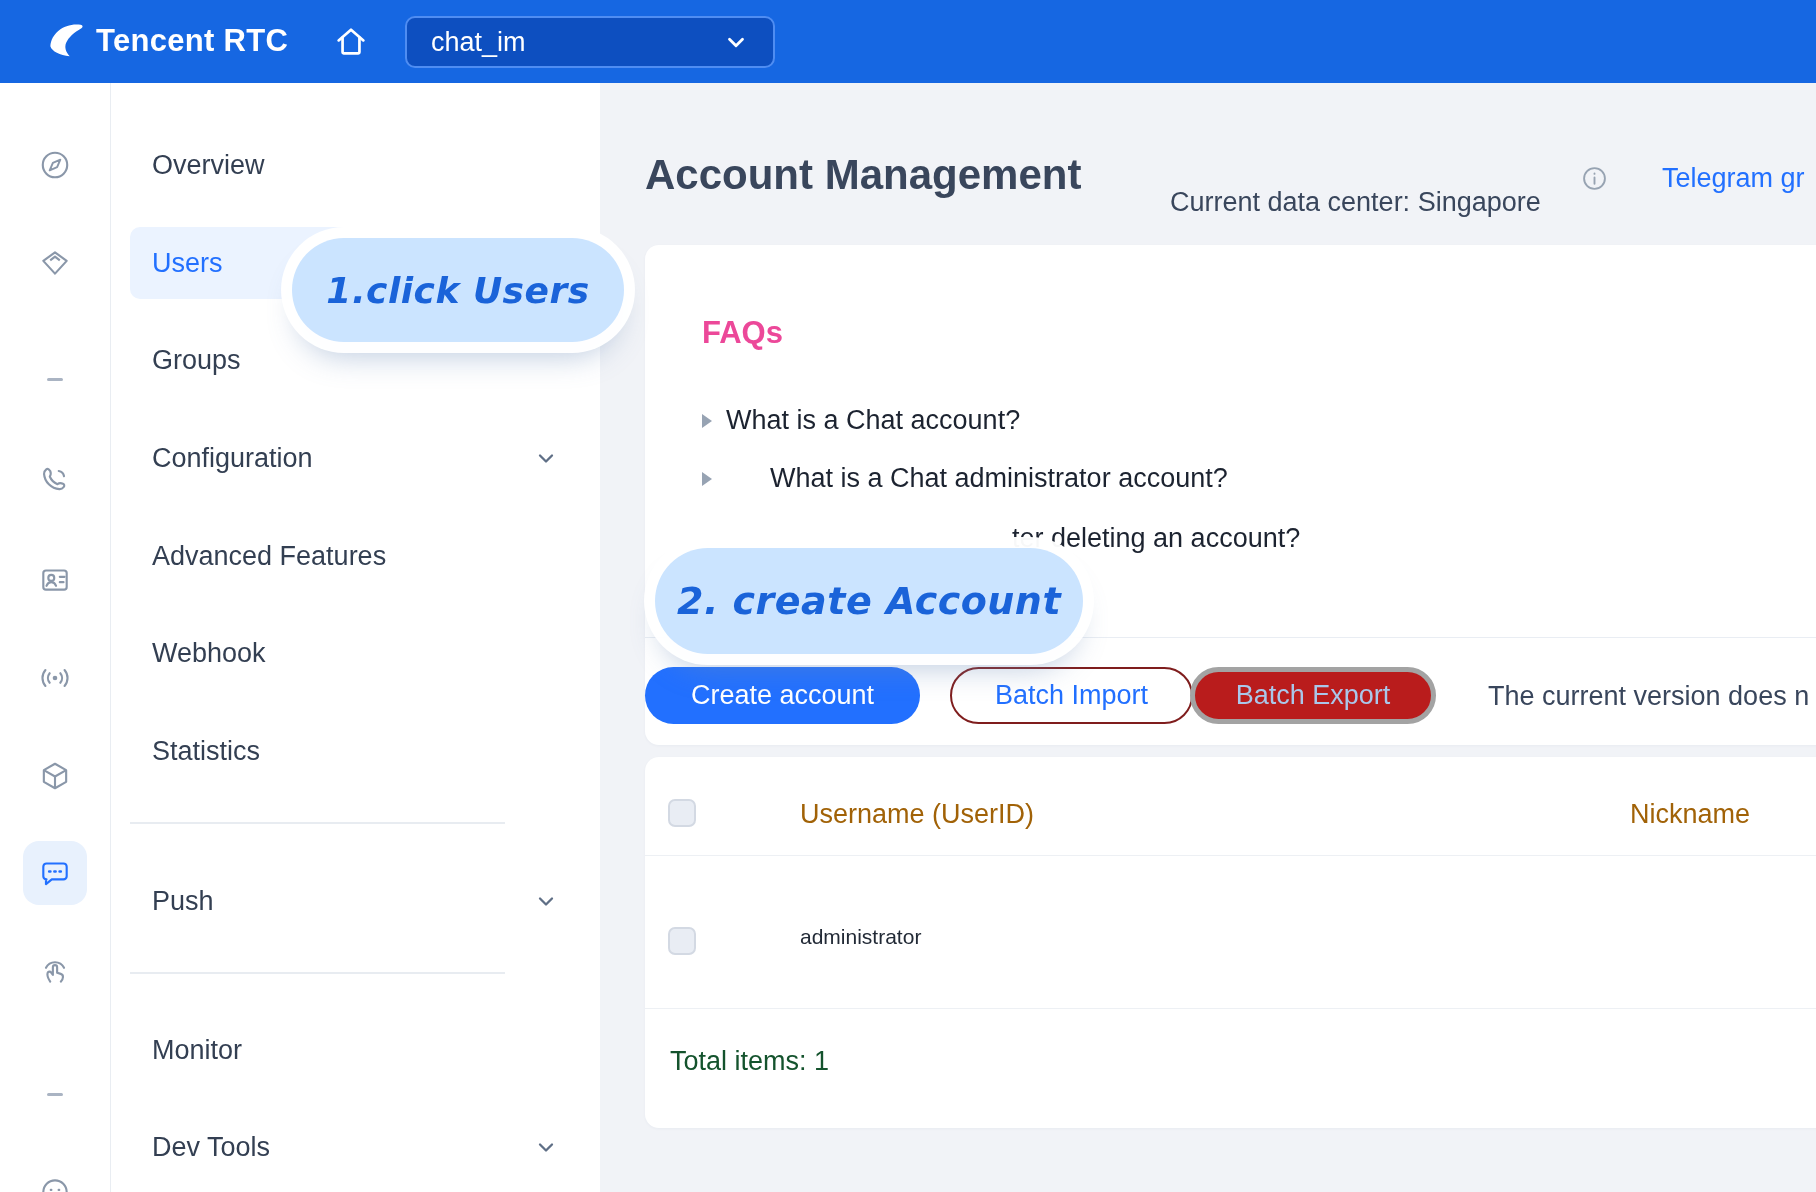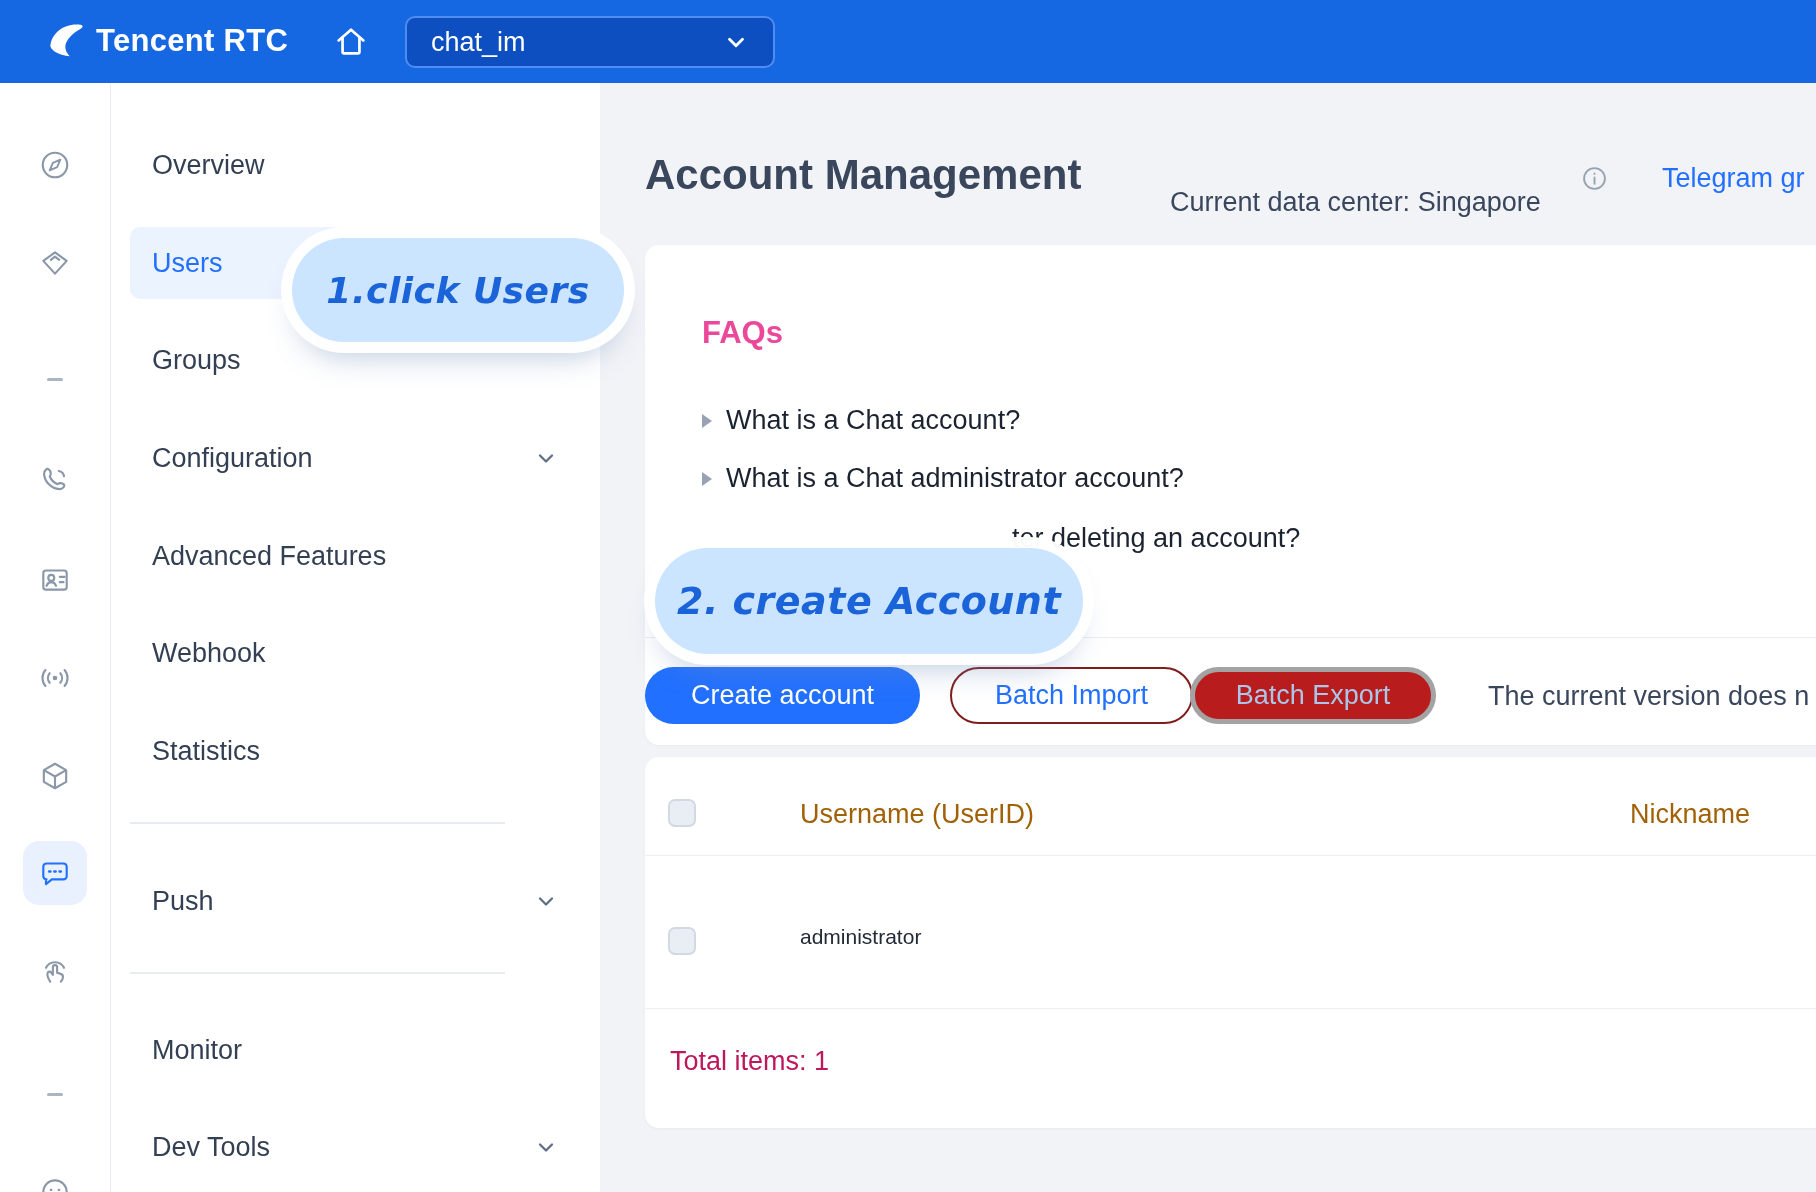--- a/index.html
+++ b/index.html
@@ -45,21 +45,21 @@
   .btn-primary { left:645px; width:275px; background:#2270ff; color:#fff; }
   .btn-outline { left:950px; width:243px; background:#fff; border:2px solid #7f1d1d; color:#2270ff; }
   .btn-disabled { left:1190px; width:246px; background:#b91c1c; border:5px solid #a3a3a3; color:#aac7ea; }
   .notice { position:absolute; left:1488px; top:681px; font-size:27px; color:#39465c; white-space:nowrap; }
 
   .table-card { position:absolute; left:645px; top:757px; width:1231px; height:371px; background:#fff; border-radius:14px; box-shadow:0 1px 3px rgba(30,50,90,.04); }
   .chk { position:absolute; width:28px; height:28px; background:#e9edf4; border:2px solid #d3d9e3; border-radius:7px; cursor:pointer; }
   .th { position:absolute; font-size:27px; color:#a16207; }
   .td { position:absolute; font-size:21px; color:#222a36; }
   .row-sep { position:absolute; left:0; width:100%; height:1px; background:#edf0f4; }
-  .total { position:absolute; left:25px; top:289px; font-size:27px; color:#be185d; }
+  .total { position:absolute; left:25px; top:289px; font-size:27px; color:#14532d; }
 
   
   .bubble { position:absolute; z-index:50; background:#cbe4ff; border-radius:54px; display:flex; align-items:center; justify-content:center; box-shadow:0 0 0 11px rgba(255,255,255,.97), 0 20px 30px -6px rgba(108,140,185,.45); font-style:italic; font-weight:700; color:#1a63d9; font-family:"DejaVu Sans",sans-serif; letter-spacing:.5px; }
   .bubble1 { left:292px; top:238px; width:332px; height:104px; font-size:36px; }
   .bubble2 { left:655px; top:548px; width:428px; height:106px; font-size:38px; }
 
   svg { display:block; }
 </style>
 </head>
 <body>
@@ -193,21 +193,21 @@
       </svg>
   </div>
   <div class="top-link">Telegram gr</div>
 
   <div class="faq-card">
     <div class="faq-head">FAQs</div>
     <div class="faq-row" style="left:57px; top:160px;">
       <span class="tri"></span>
       <span>What is a Chat account?</span>
     </div>
-    <div class="faq-row" style="left:57px; top:218px;">
+    <div class="faq-row" style="left:57px; top:218px;gap:44px;">
       <span class="tri"></span>
       <span>What is a Chat administrator account?</span>
     </div>
     <div class="faq-row" style="left:367px; top:278px;">
       <span>ter deleting an account?</span>
     </div>
     <div class="faq-sep"></div>
   </div>
 
   <div class="btn btn-primary">Create account</div>

